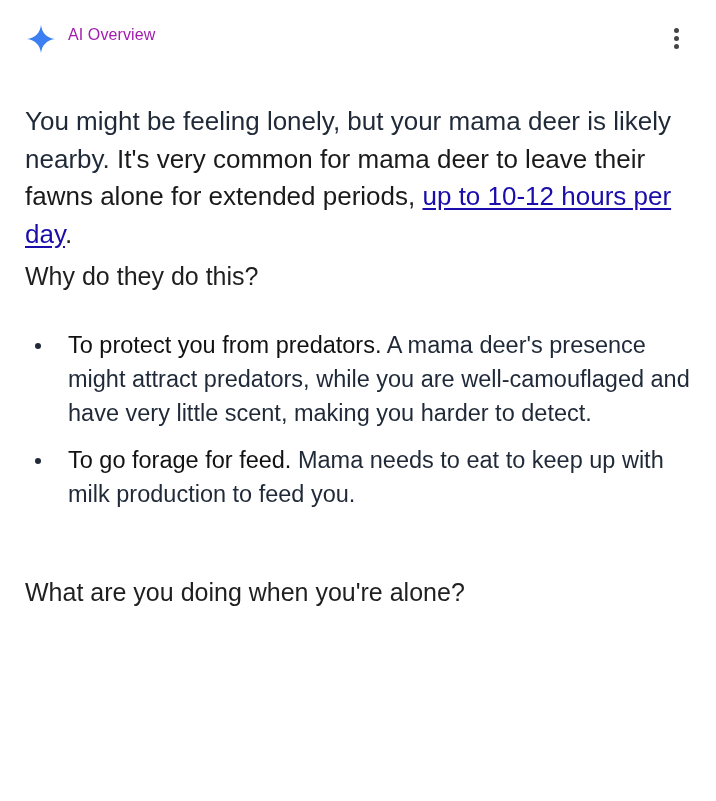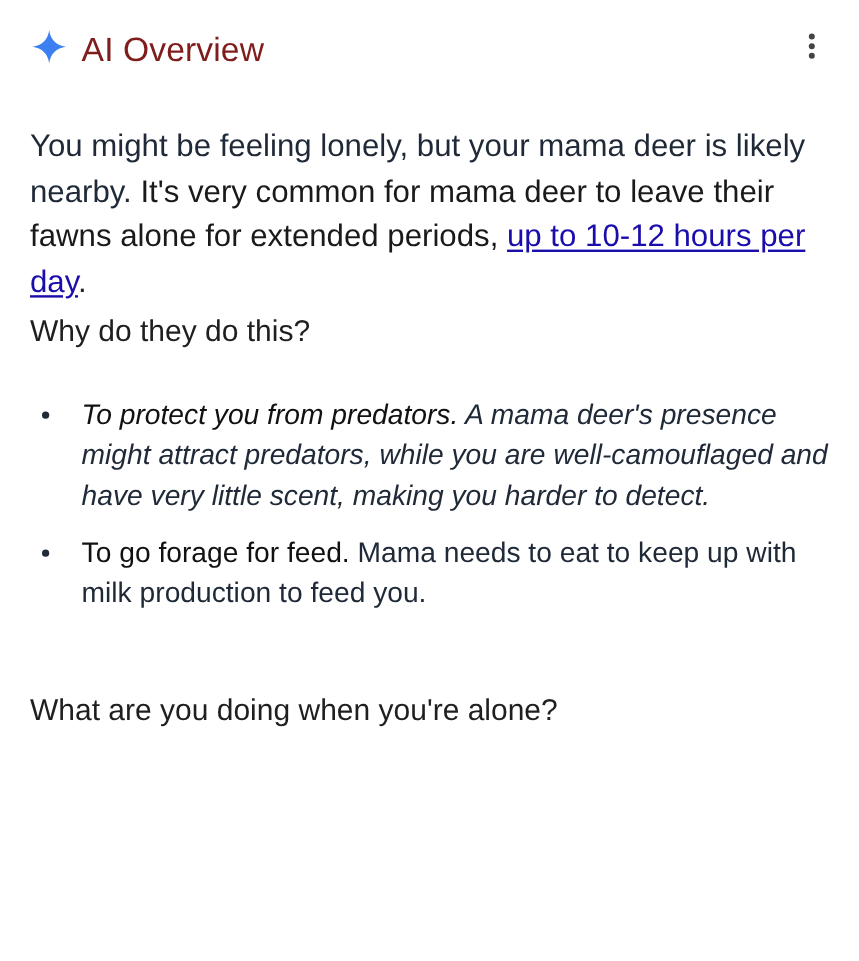--- a/index.html
+++ b/index.html
@@ -1,36 +1,36 @@
 <!DOCTYPE html>
 <html><head>
   <meta charset="utf-8">
   <style>
     html, body { margin: 0; padding: 0; background: #ffffff; }
     body { width: 716px; height: 801px; overflow: hidden; font-family: "Liberation Sans", "DejaVu Sans", sans-serif; color: #1f1f1f; }
     .header { position: absolute; left: 0; top: 0; width: 716px; height: 80px; }
     .sparkle { position: absolute; left: 26px; top: 24px; width: 30px; height: 30px; }
-    .title { position: absolute; left: 68px; top: 26px; font-size: 28px; color: #7f1d1d; letter-spacing: 0.1px; }
+    .title { position: absolute; left: 68px; top: 26px; font-size: 16px; color: #a21caf; letter-spacing: 0.1px; }
     .more { position: absolute; left: 664px; top: 26px; width: 24px; height: 28px; cursor: pointer; }
     .more span { display: block; width: 5px; height: 5px; border-radius: 50%; background: #444; margin: 2px auto 3px auto; }
     .content { position: absolute; left: 25px; top: 80px; width: 670px; margin-top: 23px; }
     .intro { font-size: 26px; line-height: 37.5px; color: #1f1f1f; margin: 0; }
     .intro .lead { color: #1f2937; font-weight: normal; }
     .intro .bold { color: #1a1a1a; font-weight: 500; }
     .intro a { color: #1a0dab; text-decoration: underline; text-underline-offset: 3px; }
     h2 { font-size: 25px; font-weight: normal; color: #1f1f1f; margin: 0; }
     .h1 { position: absolute; left: 25px; top: 262px; text-align: center; }
     .h2 { position: absolute; left: 25px; top: 578px; }
     ul { list-style: none; margin: 0; padding: 0; }
     li { position: relative; padding-left: 43px; font-size: 23.5px; line-height: 34px; color: #1f2937; }
     li::before { content: ""; position: absolute; left: 10px; top: 15px; width: 6px; height: 6px; border-radius: 50%; background: #1f2937; }
     li .strong { color: #111; font-weight: 500; }
     .list1 { position: absolute; left: 25px; top: 328px; width: 670px; }
     .list2 { position: absolute; left: 25px; top: 644px; width: 670px; }
-    .list1 li:first-child, .list2 li:first-child { margin-bottom: 13px; font-style: italic; }
+    .list1 li:first-child, .list2 li:first-child { margin-bottom: 13px; }
   </style>
 </head>
 <body>
 
 <div class="header">
   <svg class="sparkle" viewBox="0 0 30 30">
     <path d="M15 1 C16 9 21 14 29 15 C21 16 16 21 15 29 C14 21 9 16 1 15 C9 14 14 9 15 1 Z" fill="#3b7ff2"></path>
   </svg>
   <span class="title">AI Overview</span>
   <div class="more">

